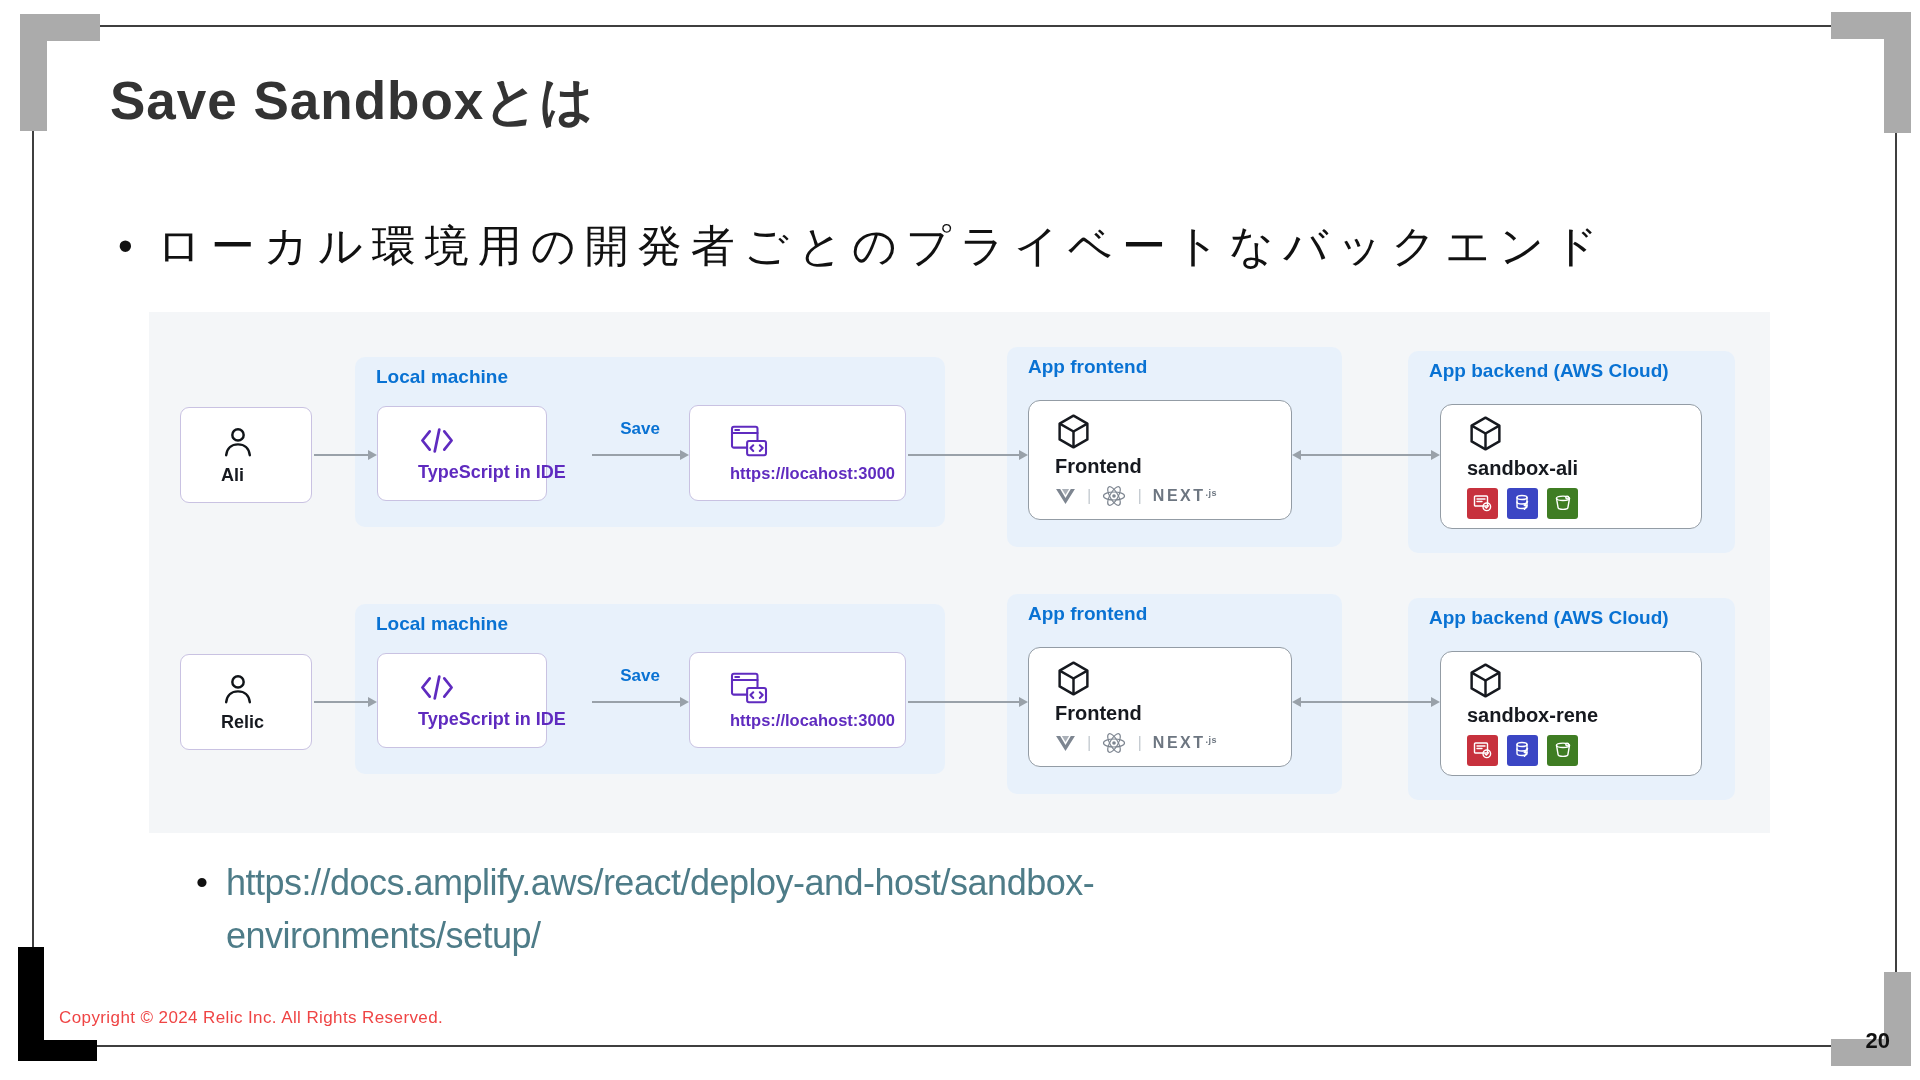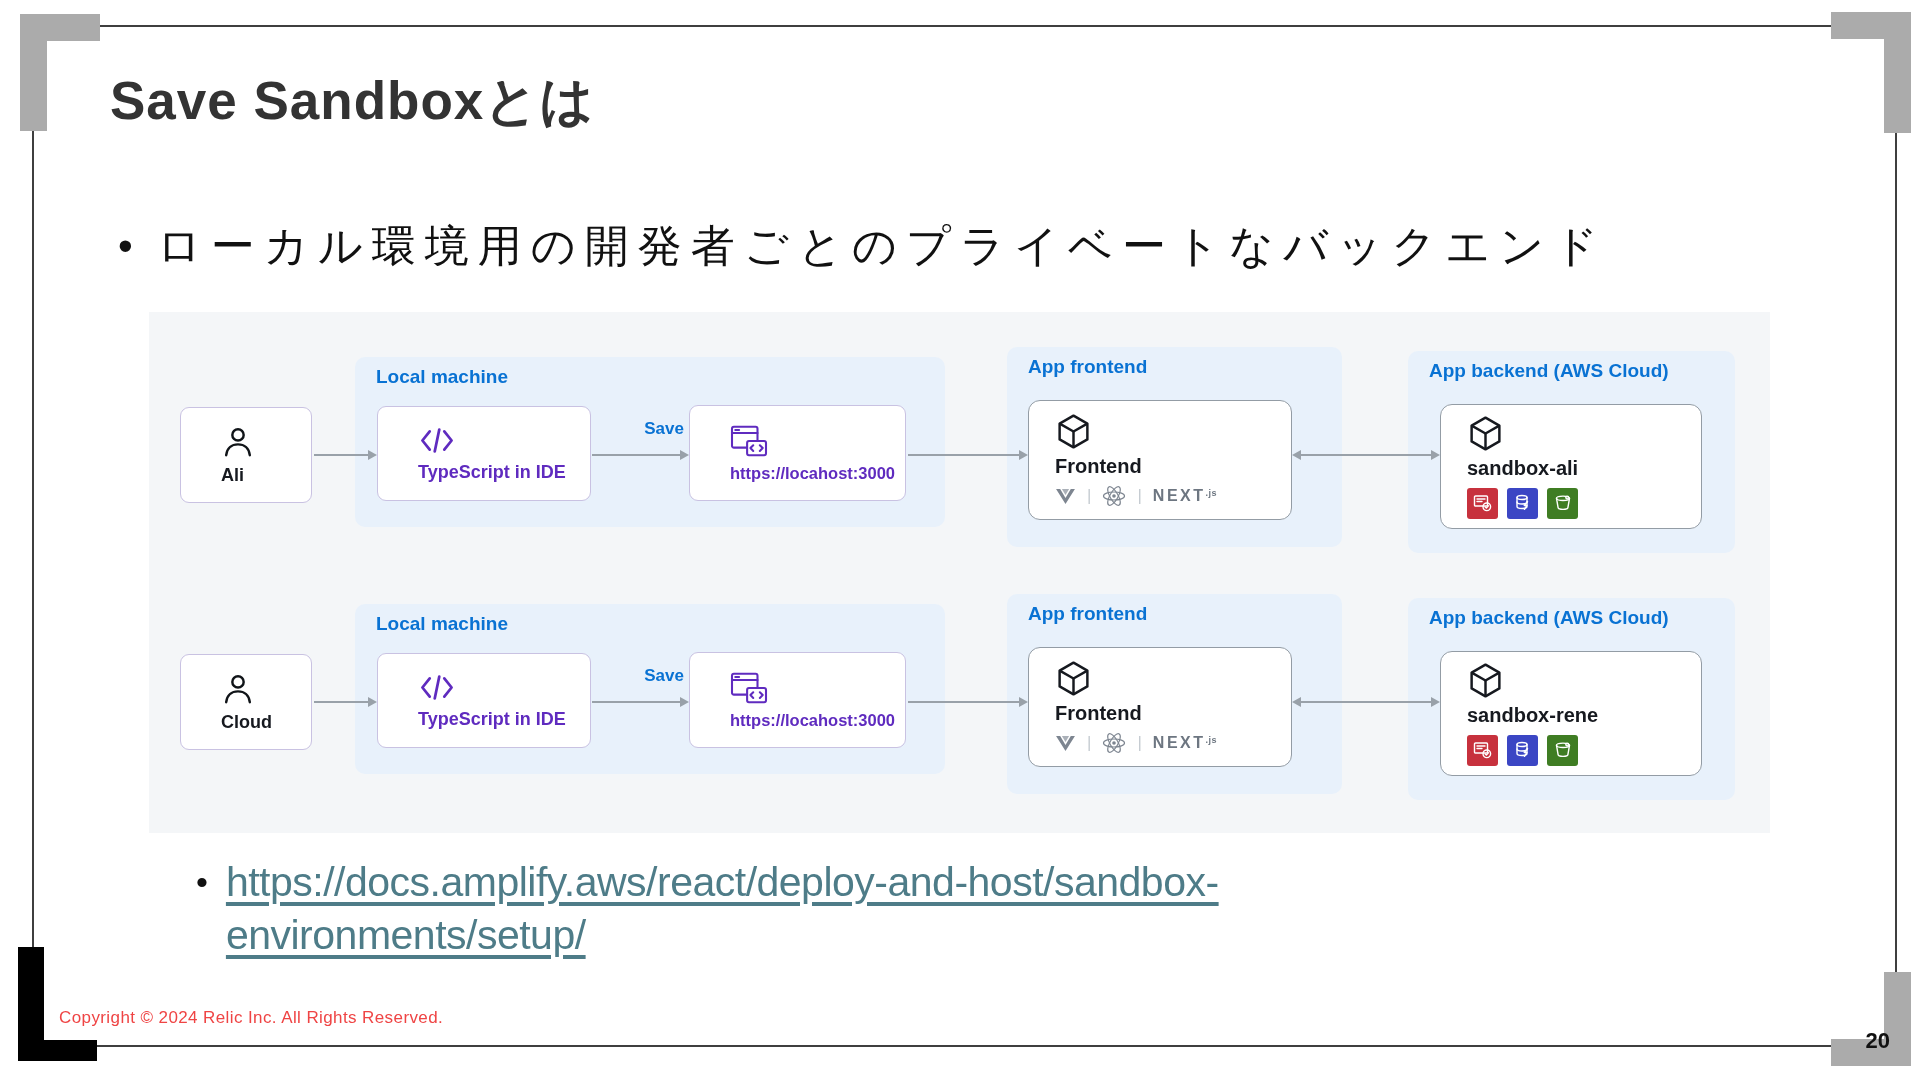--- a/index.html
+++ b/index.html
@@ -31,29 +31,29 @@
   .panel{position:absolute;background:#e8f1fb;border-radius:10px;}
   .panel-label{position:absolute;left:21px;top:9px;font-size:19px;font-weight:700;color:#0972d3;white-space:nowrap;text-align:right;}
   .local-panel{left:206px;top:0;width:590px;height:170px;}
   .frontend-panel{left:858px;top:-10px;width:335px;height:200px;}
   .backend-panel{left:1259px;top:-6px;width:327px;height:202px;}
   .node{position:absolute;background:#fff;border-radius:9px;box-sizing:border-box;
         display:flex;flex-direction:column;justify-content:center;gap:6px;padding-left:40px;}
   .light-border{border:1.6px solid #c9c2e2;}
   .gray-border{border:1.6px solid #939ca5;border-radius:12px;}
   .user-node{left:31px;top:50px;width:132px;height:96px;}
-  .ide-node{left:228px;top:49px;width:214px;height:95px;}
+  .ide-node{left:228px;top:49px;width:170px;height:95px;}
   .url-node{left:540px;top:48px;width:217px;height:96px;}
   .frontend-node{left:879px;top:43px;width:264px;height:120px;padding-left:26px;gap:5px;}
   .backend-node{left:1291px;top:47px;width:262px;height:125px;padding-left:26px;gap:5px;}
   .node-label{font-weight:700;color:#16191f;font-size:18px;white-space:nowrap;}
   .purple{color:#5f2bbf;}
   .url-node .node-label{font-size:16.5px;}
   .frontend-node .node-label,.backend-node .node-label{font-size:20px;}
-  .save-label{position:absolute;left:466px;top:62px;width:98px;text-align:center;
+  .save-label{position:absolute;left:442px;top:62px;width:98px;text-align:center;
               font-size:17px;font-weight:700;color:#0972d3;}
   
   .arrow{position:absolute;height:2px;background:#99a1a9;top:97px;}
   .arrow::after{content:'';position:absolute;right:-2px;top:-4px;
     border-left:9px solid #99a1a9;border-top:5px solid transparent;border-bottom:5px solid transparent;}
   .arrow.double::before{content:'';position:absolute;left:-2px;top:-4px;
     border-right:9px solid #99a1a9;border-top:5px solid transparent;border-bottom:5px solid transparent;}
   .a1{left:165px;width:61px;}
   .a2{left:443px;width:95px;}
   .a3{left:759px;width:118px;}
@@ -65,22 +65,22 @@
   .next-js{font-size:9px;vertical-align:5px;letter-spacing:.5px;}
   
   .service-icons{display:flex;gap:9px;margin-top:3px;}
   .service{width:31px;height:31px;border-radius:3px;display:flex;align-items:center;justify-content:center;}
   .svc-auth{background:#c7313d;}
   .svc-data{background:#3b46c4;}
   .svc-storage{background:#3f7d23;}
   
   .sub-bullet{left:196px;top:856px;display:flex;align-items:flex-start;}
   .sub-dot{font-size:34px;line-height:52px;margin-right:18px;color:#111;}
-  .doc-link{font-size:41px;line-height:53px;letter-spacing:-0.5px;color:#4e7c88;
-            text-decoration:underline;text-decoration-color:#4e7c88;text-underline-offset:6px;cursor:pointer;}
+  .doc-link{font-size:36px;line-height:53px;letter-spacing:-0.5px;color:#4e7c88;
+            text-decoration-color:#4e7c88;text-underline-offset:6px;cursor:pointer;}
   .doc-link span{display:block;}
   
   .copyright{left:59px;top:1008px;font-size:17px;color:#ef4444;letter-spacing:.4px;}
   .page-num{left:1846px;top:1028px;width:44px;text-align:right;font-size:22px;font-weight:600;color:#111;}
 </style>
 </head>
 <body>
 
 <div class="slide">
 
@@ -220,21 +220,21 @@
       </div>
       <div class="panel backend-panel">
         <div class="panel-label">App backend (AWS Cloud)</div>
       </div>
 
       <div class="node light-border user-node">
         <svg width="34" height="34" viewBox="0 0 36 36" fill="none" stroke="#101418" stroke-width="2.6" stroke-linecap="round">
           <circle cx="18" cy="10.5" r="6"></circle>
           <path d="M5.5 32c.8-7.5 5.8-11.5 12.5-11.5S29.7 24.5 30.5 32"></path>
         </svg>
-        <div class="node-label">Cloud</div>
+        <div class="node-label">Relic</div>
       </div>
 
       <div class="arrow a1"></div>
 
       <div class="node light-border ide-node">
         <svg width="38" height="31" viewBox="0 0 40 34" fill="none" stroke="#5f2bbf" stroke-width="3" stroke-linecap="round" stroke-linejoin="round">
           <path d="M12 7 L4 17 L12 27"></path>
             <path d="M28 7 L36 17 L28 27"></path>
             <path d="M22.5 5 L17.5 29"></path>
         </svg>

